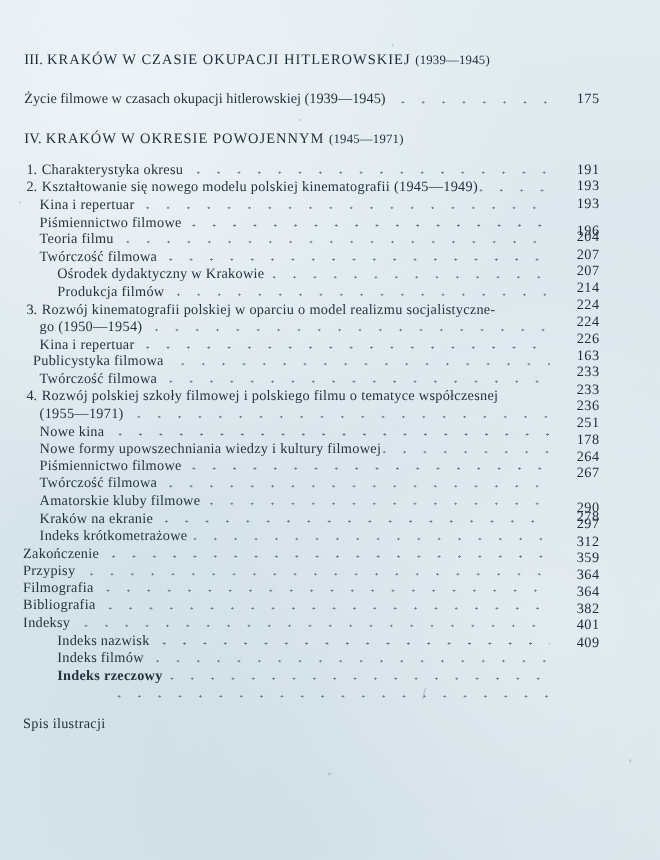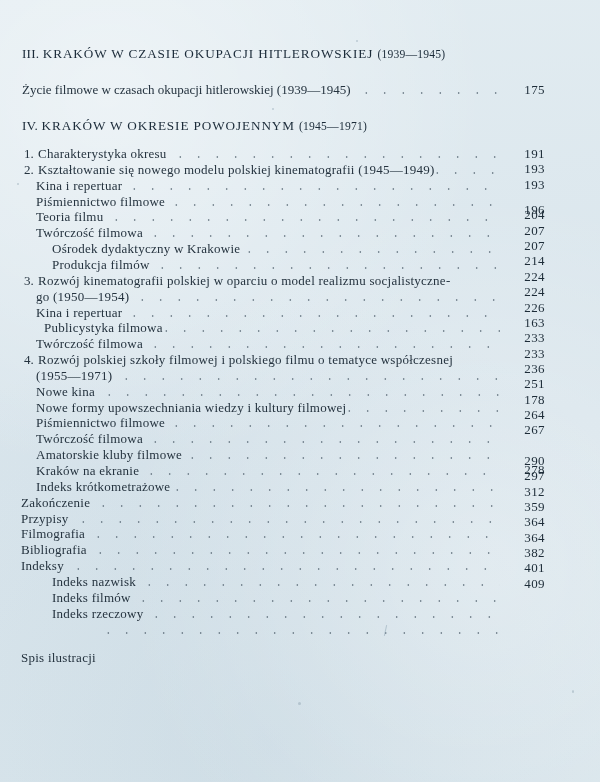--- a/index.html
+++ b/index.html
@@ -145,21 +145,21 @@
       <span class="label" style="left: 36px;"><span class="txt">go (1950—1954)</span></span>
     </div>
     <div class="leader" style="left: 133px; width: 367px; top: 298.65px;"></div>
     <div class="folio" style="left: 501px; top: 268.8px;">224</div>
     <div class="entry" style="top: 304.5px;">
       <span class="label" style="left: 36px;"><span class="txt">Kina i repertuar</span></span>
     </div>
     <div class="leader" style="left: 125px; width: 375px; top: 314.5px;"></div>
     <div class="folio" style="left: 501px; top: 284.15px;">224</div>
     <div class="entry" style="top: 320.35px;">
-      <span class="label" style="left: 44px;"><span class="txt">Publicystyka filmowa</span></span>
+      <span class="label" style="left: 30px;"><span class="txt">Publicystyka filmowa</span></span>
     </div>
     <div class="leader" style="left: 157px; width: 343px; top: 330.35px;"></div>
     <div class="folio" style="left: 501px; top: 299.5px;">226</div>
     <div class="entry" style="top: 336.2px;">
       <span class="label" style="left: 36px;"><span class="txt">Twórczość filmowa</span></span>
     </div>
     <div class="leader" style="left: 146px; width: 354px; top: 346.2px;"></div>
     <div class="folio" style="left: 501px; top: 314.85px;">163</div>
     <div class="entry" style="top: 352.05px;">
       <span class="label" style="left: 24px;"><span class="num-idx">4.</span><span class="txt">Rozwój polskiej szkoły filmowej i polskiego filmu o tematyce współczesnej</span></span>
@@ -232,21 +232,21 @@
     <div class="entry" style="top: 573.95px;">
       <span class="label" style="left: 52px; font-family: Liberation Serif, serif;"><span class="txt">Indeks nazwisk</span></span>
     </div>
     <div class="leader" style="left: 140px; width: 360px; top: 583.95px;"></div>
     <div class="folio" style="left: 501px; top: 529.75px;">364</div>
     <div class="entry" style="top: 589.8px;">
       <span class="label" style="left: 52px;"><span class="txt">Indeks filmów</span></span>
     </div>
     <div class="leader" style="left: 134px; width: 366px; top: 599.8px;"></div>
     <div class="folio" style="left: 501px; top: 545.1px;">382</div>
-    <div class="entry" style="top: 605.65px;">
+    <div class="entry" style="top: 605.65px; font-weight: bold;">
       <span class="label" style="left: 52px;"><span class="txt">Indeks rzeczowy</span></span>
     </div>
     <div class="leader" style="left: 147px; width: 353px; top: 615.65px;"></div>
     <div class="folio" style="left: 501px; top: 560.45px;">401</div>
     <div class="entry" style="top: 621.5px; margin-top: 28px;">
       <span class="label" style="left: 21px;"><span class="txt">Spis ilustracji</span></span>
     </div>
     <div class="leader" style="left: 99px; width: 401px; top: 631.5px;"></div>
     <div class="folio" style="left: 501px; top: 575.8px;">409</div>
   </div>

